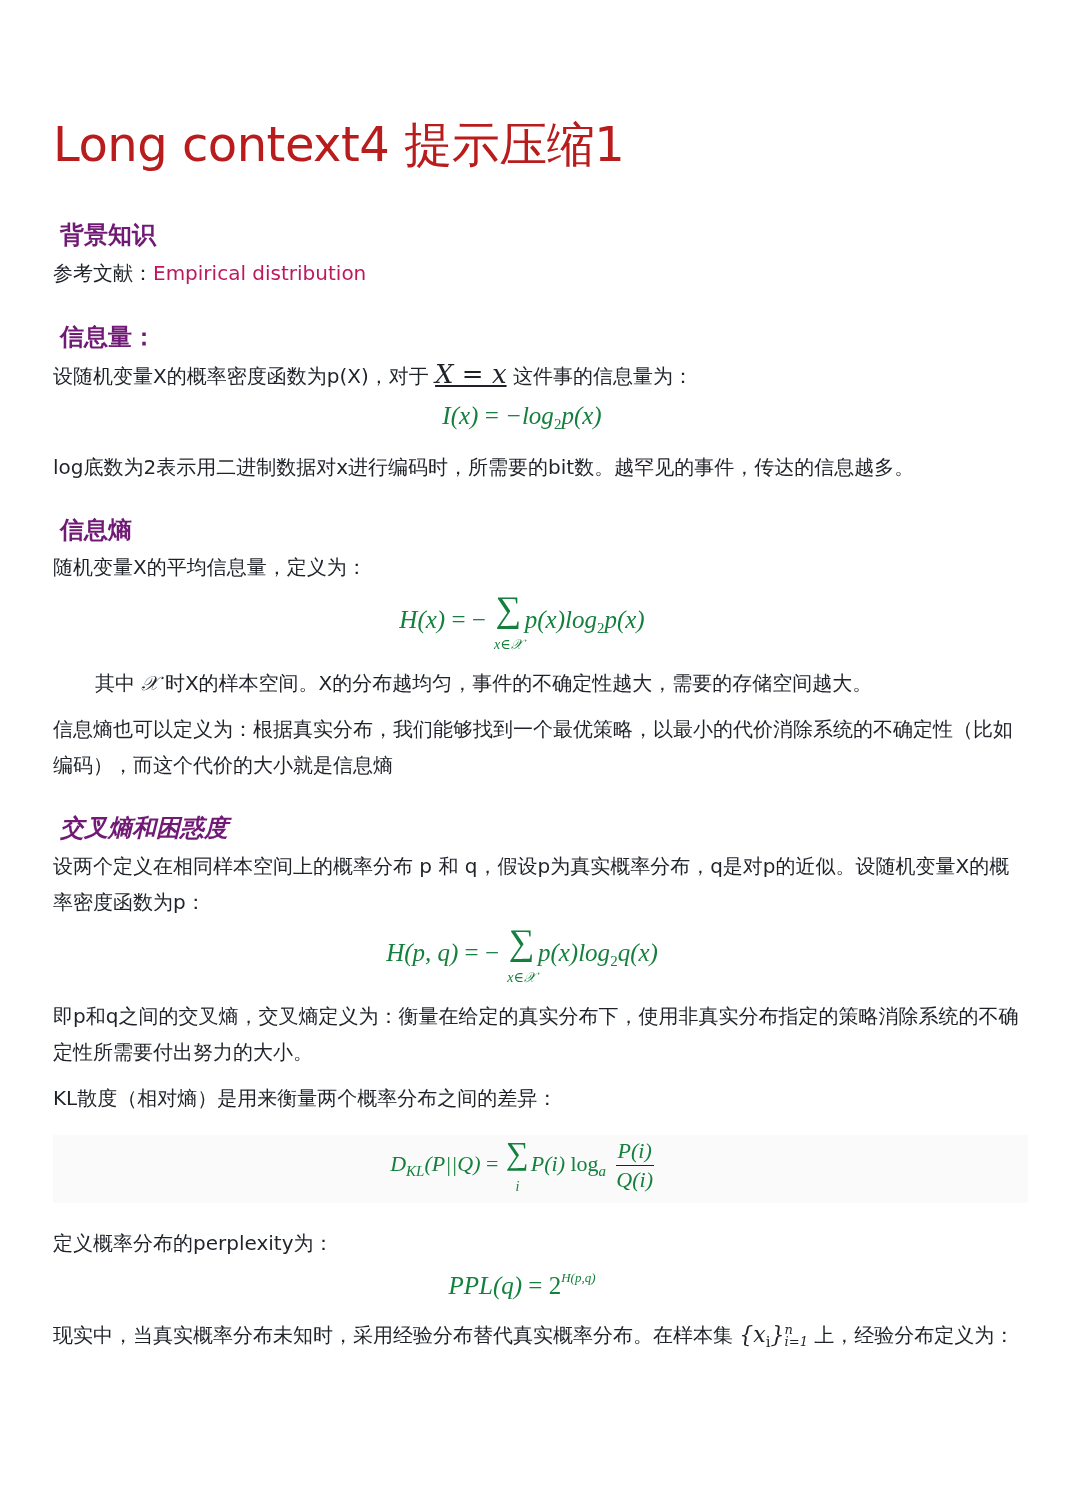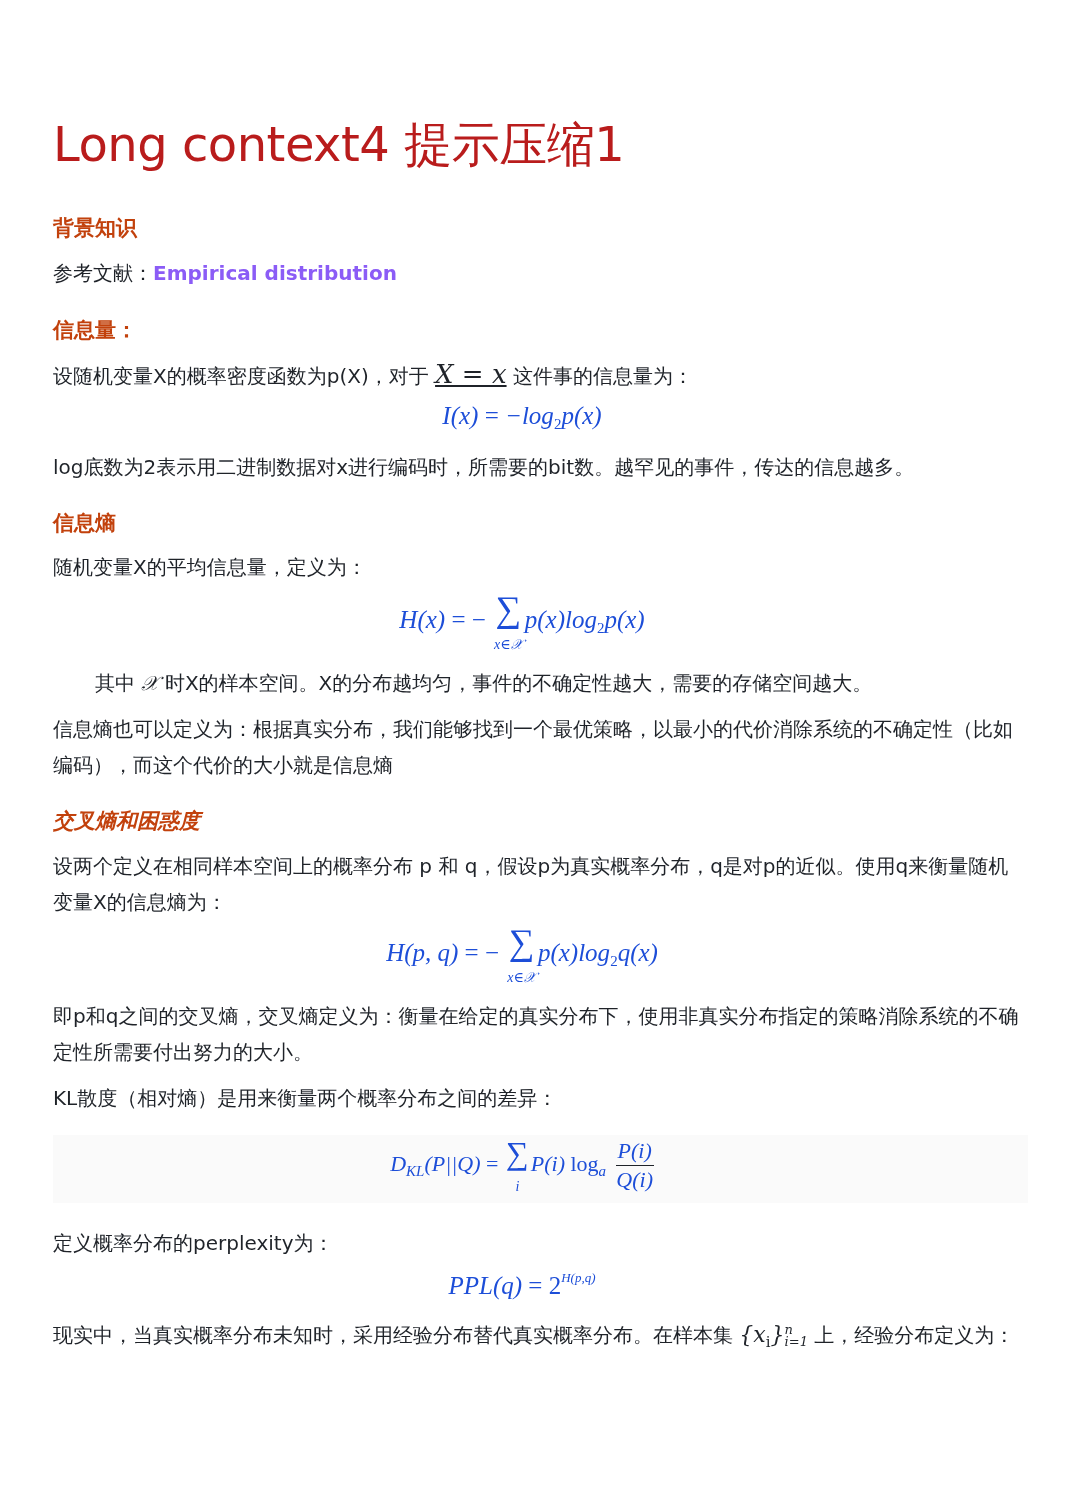--- a/index.html
+++ b/index.html
@@ -26,55 +26,54 @@
       font-size: 48px;
       font-weight: 500;
       letter-spacing: -0.5px;
       color: #b91c1c;
       line-height: 64px;
       white-space: nowrap;
     }
     .h3 {
       position: absolute;
       left: 53px;
-      margin: 0;
-      font-size: 21px;
+      margin: 7px;
+      font-size: 24px;
       font-weight: 700;
-      color: #c2410c;
+      color: #701a75;
       line-height: 30px;
       white-space: nowrap;
     }
     .p {
       position: absolute;
       left: 53px;
       width: 975px;
       margin: 0;
       font-size: 20px;
       line-height: 36px;
       color: #1f2329;
     }
     .nowrap { white-space: nowrap; }
     .link {
-      color: #8b5cf6;
+      color: #be185d;
       text-decoration: none;
       cursor: pointer;
-      font-weight: bold;
     }
     .m {
       font-family: "DejaVu Serif", "Liberation Serif", serif;
       font-style: italic;
     }
     .formula {
       position: absolute;
       left: 0;
       width: 1044px;
       text-align: center;
       font-family: "Liberation Serif", "DejaVu Serif", serif;
       font-size: 25px;
-      color: #1d4ed8;
+      color: #15803d;
       white-space: nowrap;
     }
     .formula .it { font-style: italic; }
     .sum {
       display: inline-block;
       vertical-align: middle;
       text-align: center;
       position: relative;
       margin: 0 2px;
     }
@@ -144,21 +143,21 @@
     <span class="sum"><span class="sigma">∑</span><span class="under">x∈𝒳</span></span><span class="it">p(x)log</span><span class="sub">2</span><span class="it">p(x)</span>
   </div>
   <p class="p nowrap" style="top:665px;margin-left:42px;">
     <span>其中</span>
     <span class="m">𝒳</span>
     <span>时X的样本空间。X的分布越均匀，事件的不确定性越大，需要的存储空间越大。</span>
   </p>
   <p class="p" style="top:711px;">信息熵也可以定义为：根据真实分布，我们能够找到一个最优策略，以最小的代价消除系统的不确定性（比如编码），而这个代价的大小就是信息熵</p>
 
   <h3 class="h3" style="top:806px;font-style:italic;">交叉熵和困惑度</h3>
-  <p class="p" style="top:848px;">设两个定义在相同样本空间上的概率分布 p 和 q，假设p为真实概率分布，q是对p的近似。使用q来衡量随机变量X的信息熵为：</p>
+  <p class="p" style="top:848px;">设两个定义在相同样本空间上的概率分布 p 和 q，假设p为真实概率分布，q是对p的近似。设随机变量X的概率密度函数为p：</p>
   <div class="formula" style="top:925px;">
     <span class="it">H(p, q)</span><span> = −</span>
     <span class="sum"><span class="sigma">∑</span><span class="under">x∈𝒳</span></span><span class="it">p(x)log</span><span class="sub">2</span><span class="it">q(x)</span>
   </div>
   <p class="p" style="top:998px;">即p和q之间的交叉熵，交叉熵定义为：衡量在给定的真实分布下，使用非真实分布指定的策略消除系统的不确定性所需要付出努力的大小。</p>
   <p class="p nowrap" style="top:1080px;">KL散度（相对熵）是用来衡量两个概率分布之间的差异：</p>
 
   <div class="kl-box"></div>
   <div class="formula" style="top:1137px; font-size:22px;">
     <span class="it">D</span><span class="sub it" style="font-style:italic;">KL</span><span class="it">(P||Q)</span><span> = </span>

